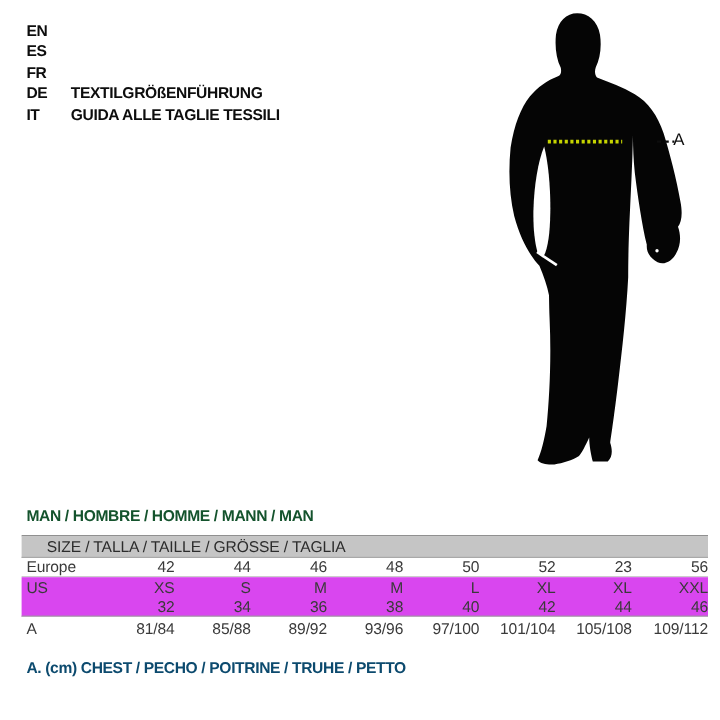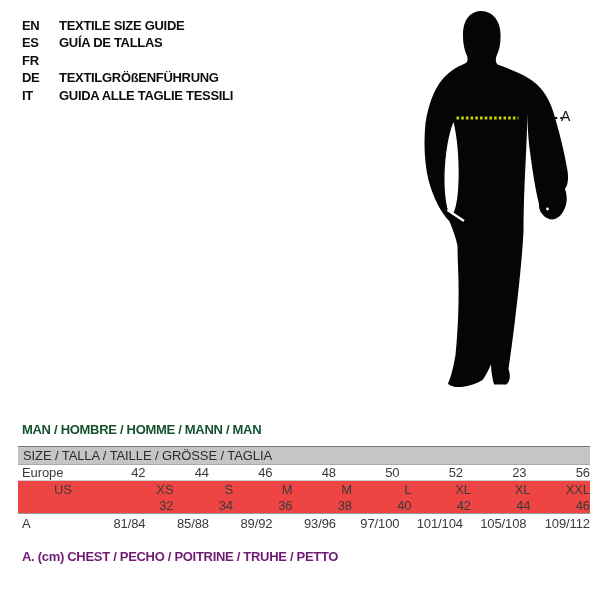--- a/index.html
+++ b/index.html
@@ -20,45 +20,43 @@
   .measure-a { position:absolute; left:561px; top:109px; font-size:14px;
                font-weight:400; color:#0d0d0d; line-height:15px; }
   
   .section-title { position:absolute; left:22px; top:422px; font-weight:700;
                    font-size:13px; letter-spacing:-0.3px; color:#14532d; }
   
   .size-table { position:absolute; left:18px; top:446px; width:572px;
                 border-top:1px solid #767676; font-size:13px; color:#3a3a3a;
                 letter-spacing:-0.1px; }
   .t-header { height:17px; line-height:17px; background:#c5c5c5;
-              border-bottom:1px solid #a9a9a9; padding-left:5px; color:#2c2c2c; }
+              border-bottom:1px solid #a9a9a9; padding-left:21px; color:#2c2c2c; }
   .t-row { display:grid; grid-template-columns:64px repeat(8, 1fr); align-items:center; }
   .t-cell { text-align:right; }
   .t-label { text-align:left; padding-left:4px; }
   .r-europe { height:15px; border-bottom:1px solid #cccccc; background:#ffffff; }
-  .t-band { background:#ef4444; border-bottom:1px solid #999999;padding-left:32px; }
+  .t-band { background:#d946ef; border-bottom:1px solid #999999; }
   .r-us, .r-num { height:16px; }
   .r-a { height:18px; background:#ffffff; }
   
   .footnote { position:absolute; left:22px; top:549px; font-weight:700;
-              font-size:13px; letter-spacing:-0.3px; color:#701a75; }
+              font-size:13px; letter-spacing:-0.3px; color:#0c4a6e; }
 </style>
 </head>
 <body>
 
 <div class="canvas">
 
   <div class="lang-list">
     <div class="lang-row">
       <span class="lang-code">EN</span>
-      <span class="lang-label">TEXTILE SIZE GUIDE</span>
     </div>
     <div class="lang-row">
       <span class="lang-code">ES</span>
-      <span class="lang-label">GUÍA DE TALLAS</span>
     </div>
     <div class="lang-row">
       <span class="lang-code">FR</span>
     </div>
     <div class="lang-row">
       <span class="lang-code">DE</span>
       <span class="lang-label">TEXTILGRÖßENFÜHRUNG</span>
     </div>
     <div class="lang-row">
       <span class="lang-code">IT</span>

